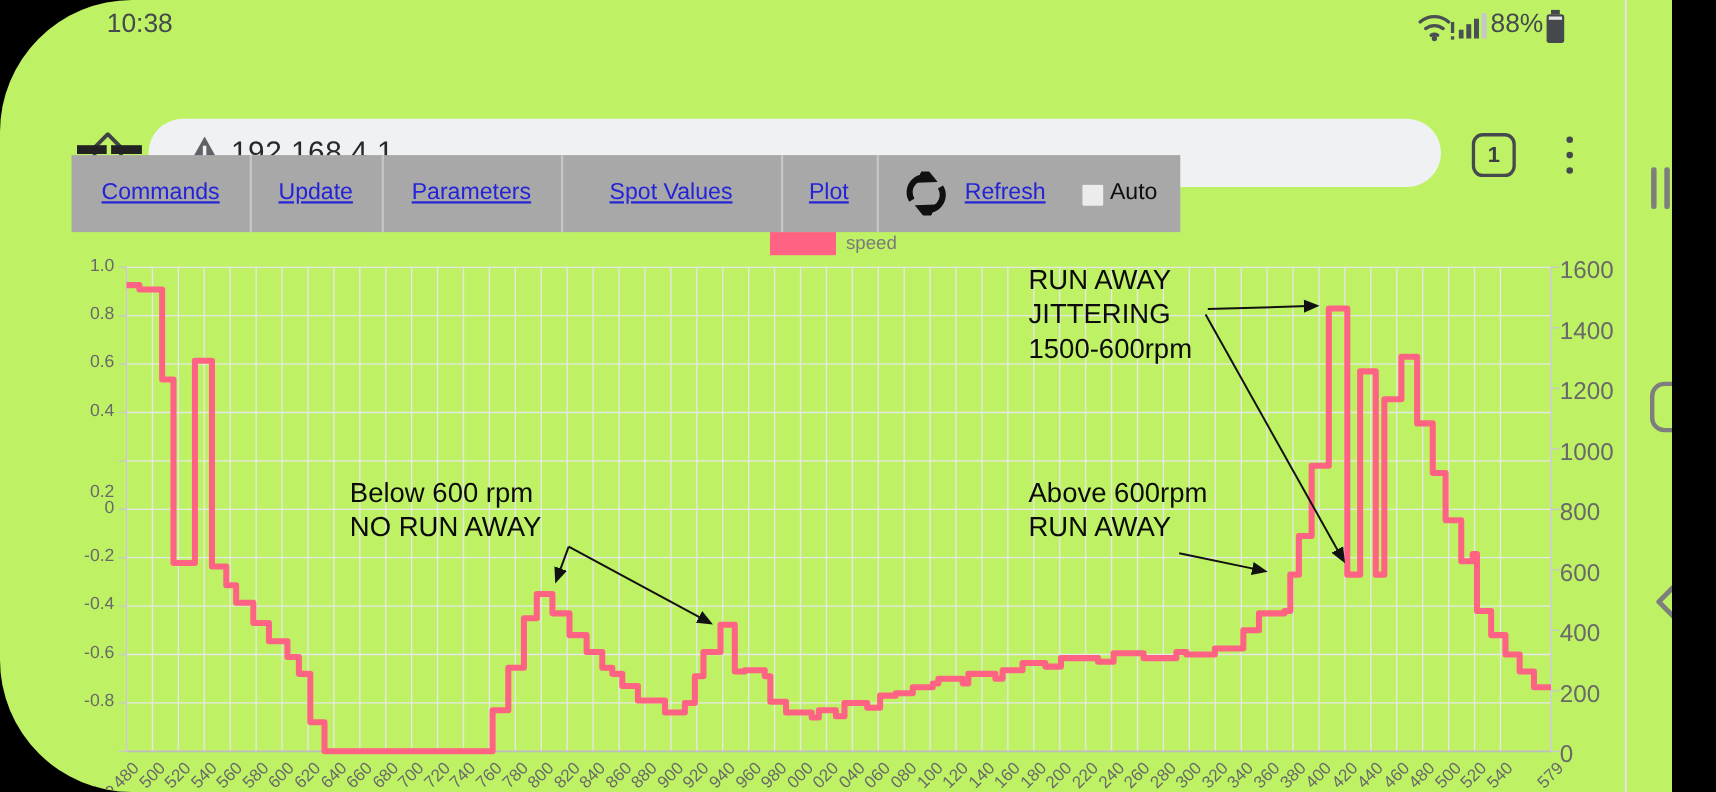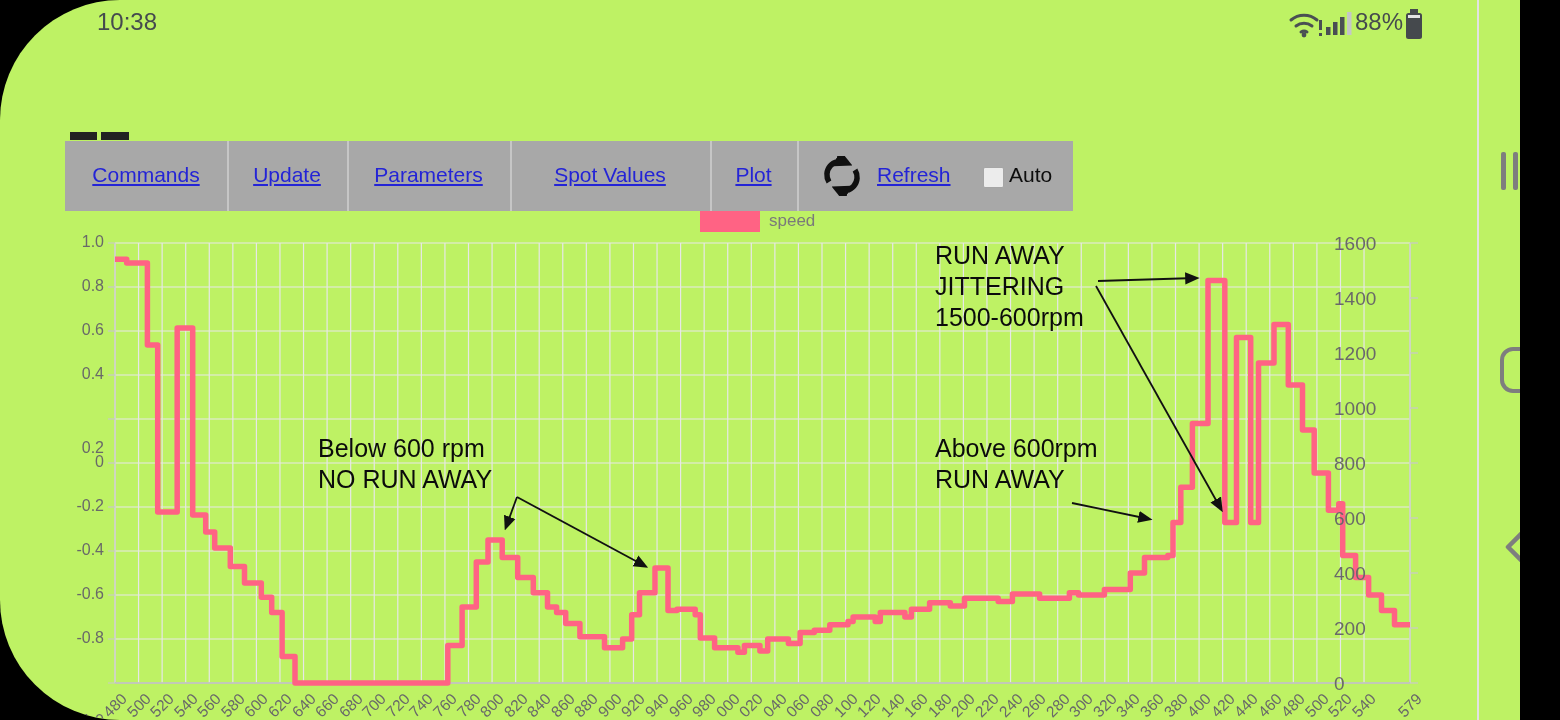--- a/index.html
+++ b/index.html
@@ -35,21 +35,21 @@
   #refresh-link{position:absolute;left:812px;top:22px;font-size:21px;color:#2424d6;text-decoration:underline;cursor:pointer;}
   #auto-box{position:absolute;left:918px;top:26px;width:19px;height:19px;background:#ececec;border:1px solid #a5a5a5;border-radius:2px;}
   #auto-lbl{position:absolute;left:944px;top:22px;font-size:21px;color:#0d0d0d;}
   
   #legend{position:absolute;left:700px;top:211px;cursor:pointer;}
   #legend-swatch{position:absolute;left:0;top:0;width:60px;height:21px;}
   #legend-text{position:absolute;left:69px;top:0;font-size:17px;color:#7a7a7a;}
   
   #chart-svg{position:absolute;left:0;top:230px;}
   .ylab-l{position:absolute;width:46px;text-align:right;font-size:16px;color:#696969;}
-  .ylab-r{position:absolute;left:1334px;font-size:19px;color:#696969;}
+  .ylab-r{position:absolute;left:1418px;font-size:22px;color:#696969;}
   .xtick{position:absolute;transform-origin:0 0;transform:rotate(-45deg) translateX(-100%);
     font-size:15.5px;color:#696969;white-space:nowrap;}
   .ann{position:absolute;font-size:25px;line-height:31px;color:#0b0b0b;white-space:nowrap;}
 </style>
 </head>
 <body>
 
 <div id="screen">
 
   <div id="statusbar">
@@ -71,20 +71,39 @@
       <rect x="21" y="4" width="4.5" height="23" fill="#c4c6c8"></rect>
     </svg>
     <div id="batt-pct">88%</div>
     <svg class="sicon" style="left:1404px" width="20" height="32">
       <rect x="6" y="1" width="8" height="4" fill="#45494d"></rect>
       <rect x="2" y="5" width="16" height="26" rx="2.5" fill="#45494d"></rect>
       <rect x="4" y="7" width="12" height="3" fill="#fff" opacity="0.85"></rect>
     </svg>
   </div>
 
+  <div id="urlrow">
+    <svg id="home-btn" viewBox="0 0 44 48">
+      <path d="M6 24 L22 8 L38 24" fill="none" stroke="#3f4347" stroke-width="3.5" stroke-linejoin="round"></path>
+      <path d="M10 22 V40 H34 V22" fill="none" stroke="#3f4347" stroke-width="3.5"></path>
+      <rect x="18.5" y="28" width="7" height="12" fill="#3f4347"></rect>
+    </svg>
+    <div id="pill">
+      <svg id="warn" viewBox="0 0 30 27">
+        <polygon points="15,0 30,27 0,27" fill="#5f6368"></polygon>
+        <rect x="13.4" y="8.5" width="3.2" height="10" fill="#f0f1f3"></rect>
+        <rect x="13.4" y="21" width="3.2" height="3.2" fill="#f0f1f3"></rect>
+      </svg>
+      <div id="url">192.168.4.1</div>
+    </div>
+    <div id="tabbox">1</div>
+    <div class="kdot" style="top:76px"></div>
+    <div class="kdot" style="top:90px"></div>
+    <div class="kdot" style="top:104px"></div>
+  </div>
 
   <div class="frag" style="left:70px;width:27px"></div>
   <div class="frag" style="left:101px;width:28px"></div>
 
   <div id="toolbar">
     <div class="tdiv" style="left:162px"></div>
     <div class="tdiv" style="left:282px"></div>
     <div class="tdiv" style="left:445px"></div>
     <div class="tdiv" style="left:645px"></div>
     <div class="tdiv" style="left:732px"></div>

